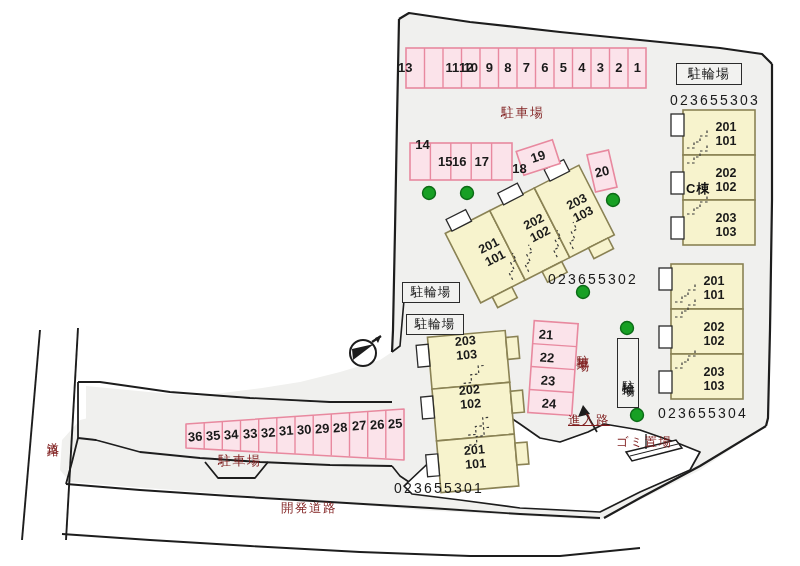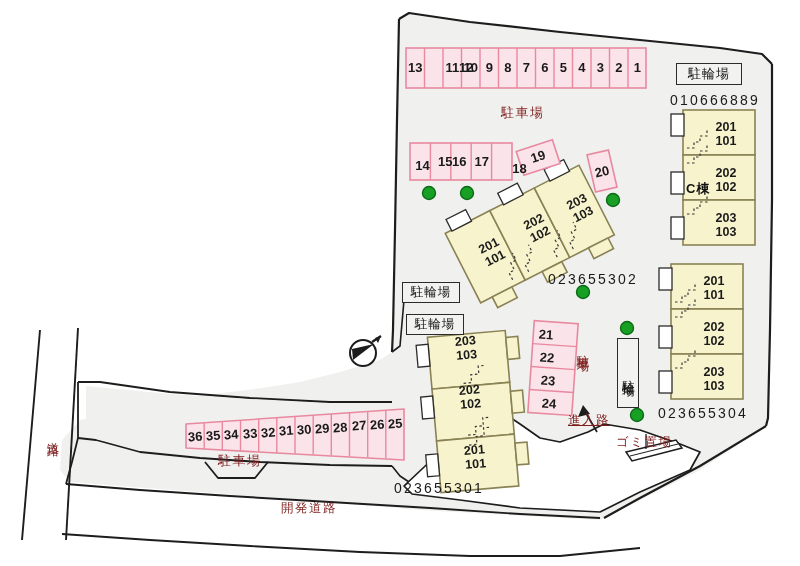--- a/index.html
+++ b/index.html
@@ -293,35 +293,35 @@
 
     <g>
       <circle cx="363" cy="353" r="13" fill="#ffffff" stroke="#1d1d1d" stroke-width="2"></circle>
       <path d="M 374,344 L 353,360 L 352,349 Z" fill="#1d1d1d"></path>
       <path d="M 372,342 L 381,336" stroke="#1d1d1d" stroke-width="2.2" fill="none"></path>
       <path d="M 381,336 L 375,338 L 378,343 Z" fill="#1d1d1d"></path>
     </g>
 
   </svg>
 
-  <div class="stall-num" style="left:406px;top:61px;width:18.5px;">13</div>
+  <div class="stall-num" style="left:396px;top:61px;width:18.5px;">13</div>
   <div class="stall-num" style="left:409px;top:61px;width:18.5px;margin-left:48px;">12</div>
   <div class="stall-num" style="left:443px;top:61px;width:18.5px;">11</div>
   <div class="stall-num" style="left:461.5px;top:61px;width:18.5px;">10</div>
   <div class="stall-num" style="left:480px;top:61px;width:18.5px;">9</div>
   <div class="stall-num" style="left:498.5px;top:61px;width:18.5px;">8</div>
   <div class="stall-num" style="left:517px;top:61px;width:18.5px;">7</div>
   <div class="stall-num" style="left:535.5px;top:61px;width:18.5px;">6</div>
   <div class="stall-num" style="left:554px;top:61px;width:18.5px;">5</div>
   <div class="stall-num" style="left:572.5px;top:61px;width:18.5px;">4</div>
   <div class="stall-num" style="left:591px;top:61px;width:18.5px;">3</div>
   <div class="stall-num" style="left:609.5px;top:61px;width:18.5px;">2</div>
   <div class="stall-num" style="left:628px;top:61px;width:18.5px;">1</div>
 
-  <div class="stall-num" style="left:410px;top:159px;width:25px;text-align:center;">14</div>
+  <div class="stall-num" style="left:410px;top:138px;width:25px;text-align:center;">14</div>
   <div class="stall-num" style="left:435px;top:155px;width:20.4px;">15</div>
   <div class="stall-num" style="left:450.8px;top:155px;width:17px;">16</div>
   <div class="stall-num" style="left:471.2px;top:155px;width:21px;">17</div>
   <div class="stall-num" style="left:491.6px;top:162px;width:26px;padding-left:15px;">18</div>
 
   <div class="stall-num" style="left:527px;top:150px;width:22px;transform:rotate(-18deg);">19</div>
   <div class="stall-num" style="left:591px;top:165px;width:22px;transform:rotate(-13deg);">20</div>
 
   <div class="stall-num" style="left:533px;top:328px;width:26px;transform:rotate(4deg);">21</div>
   <div class="stall-num" style="left:534px;top:351px;width:26px;transform:rotate(4deg);">22</div>
@@ -347,21 +347,21 @@
   </div>
   <div class="unit" style="left:703px;top:166px;width:46px;">
     <div>202</div>
     <div>102</div>
   </div>
   <div class="unit" style="left:703px;top:211px;width:46px;">
     <div>203</div>
     <div>103</div>
   </div>
   <div class="bldg-tag" style="left:686px;top:180px;">C棟</div>
-  <div class="phone" style="left:670px;top:92px;">010666889</div>
+  <div class="phone" style="left:670px;top:92px;">023655303</div>
 
   <div class="unit" style="left:691px;top:274px;width:46px;">
     <div>201</div>
     <div>101</div>
   </div>
   <div class="unit" style="left:691px;top:320px;width:46px;">
     <div>202</div>
     <div>102</div>
   </div>
   <div class="unit" style="left:691px;top:365px;width:46px;">

